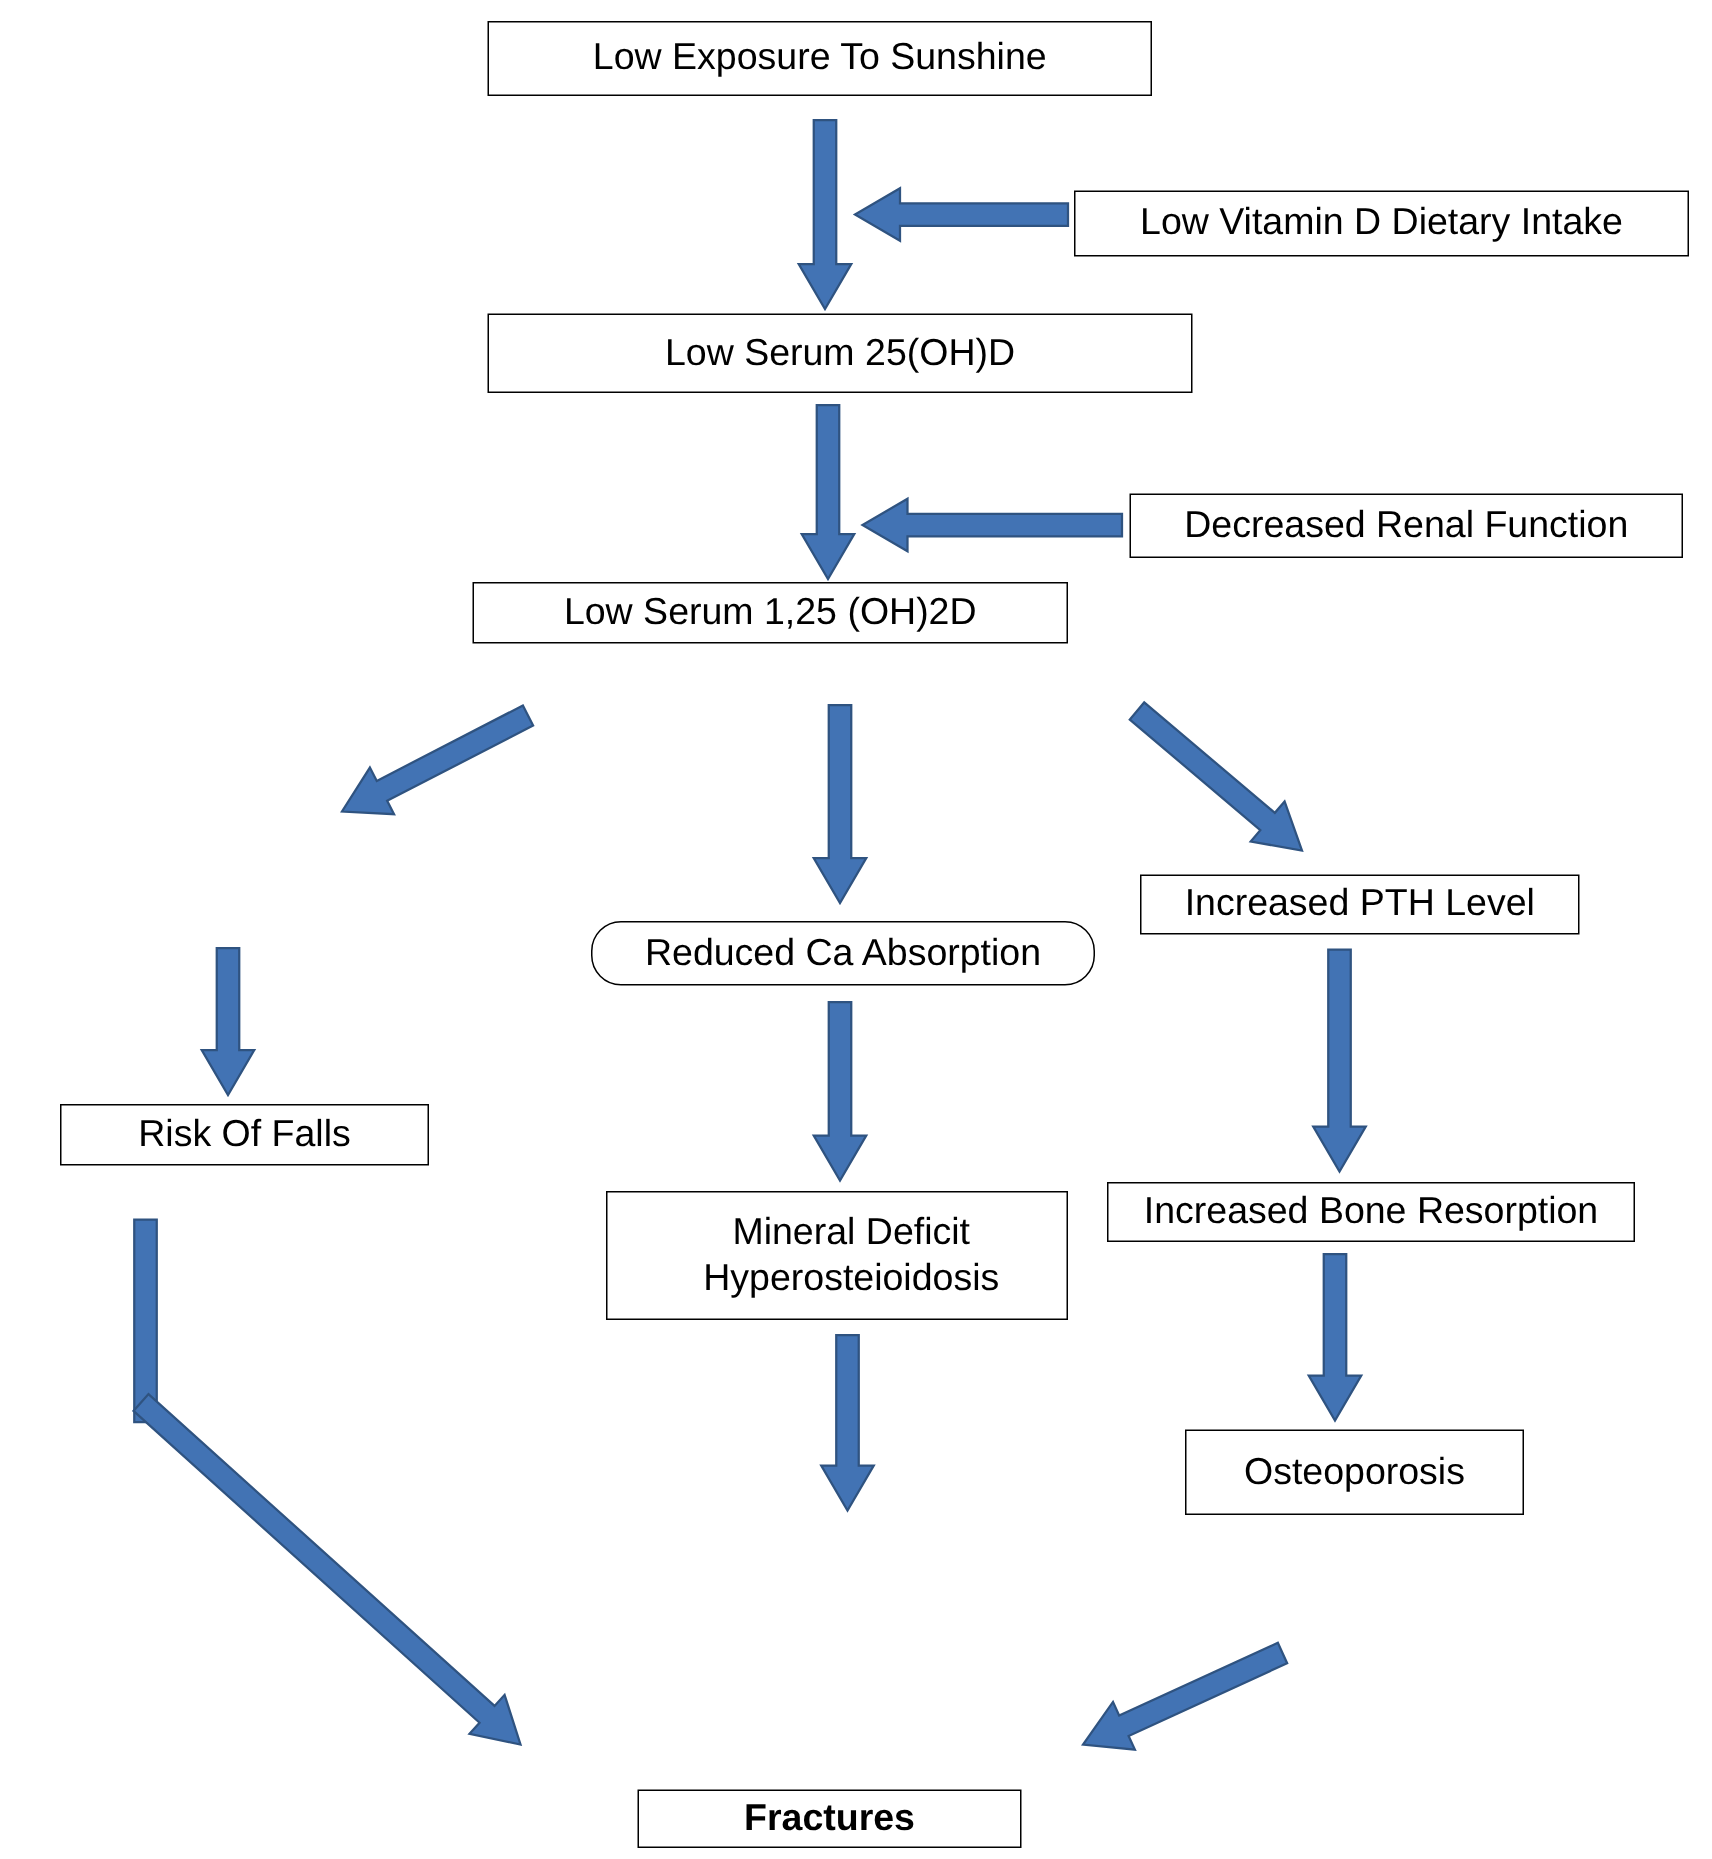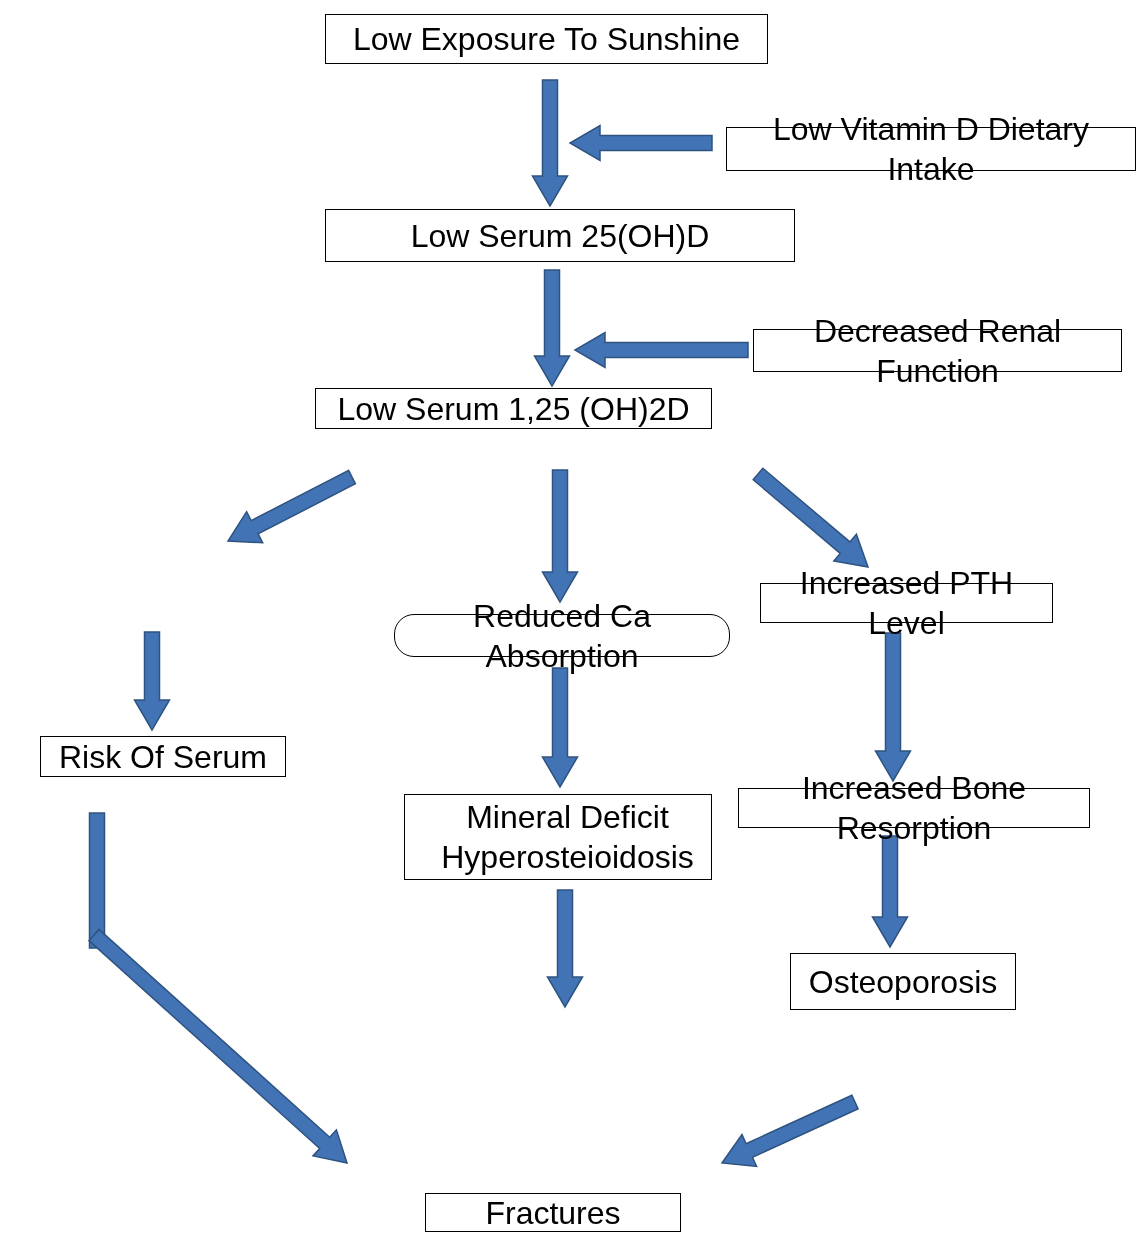--- a/index.html
+++ b/index.html
@@ -20,29 +20,29 @@
   }
   .node{
     position:absolute;
     box-sizing:border-box;
     border:1px solid #000;
     background:#fff;
     display:flex;
     align-items:center;
     justify-content:center;
     text-align:center;
-    font-size:32px;
+    font-size:25px;
     line-height:1.25;
     padding:2px 6px;
   }
-  .node.bold{font-weight:normal;}
+  .node.bold{font-weight:bold;}
   .node .two-line{display:flex;flex-direction:column;}
   
   #n-sunshine{left:325px;top:14px;width:443px;height:50px;}
-  #n-dietary{left:716px;top:127px;width:410px;height:44px;margin-left:10px;}
+  #n-dietary{left:716px;top:127px;width:410px;height:44px;}
   #n-serum25{left:325px;top:209px;width:470px;height:53px;}
   #n-renal{left:753px;top:329px;width:369px;height:43px;}
   #n-serum125{left:315px;top:388px;width:397px;height:41px;}
   #n-muscular{left:8px;top:583px;width:294px;height:40px;}
   #n-falls{left:40px;top:736px;width:246px;height:41px;}
   #n-reduced{left:394px;top:614px;width:336px;height:43px;border-radius:20px;}
   #n-mineral{left:404px;top:794px;width:308px;height:86px;padding-left:25px;}
   #n-osteomalacia{left:394px;top:1013px;width:336px;height:40px;}
   #n-pth{left:760px;top:583px;width:293px;height:40px;}
   #n-resorption{left:738px;top:788px;width:352px;height:40px;}
@@ -87,21 +87,21 @@
   <div class="node" id="n-renal">
     <span>Decreased Renal Function</span>
   </div>
 
   <div class="node" id="n-serum125">
     <span>Low Serum 1,25 (OH)2D</span>
   </div>
 
 
   <div class="node" id="n-falls">
-    <span>Risk Of Serum</span>
+    <span>Risk Of Falls</span>
   </div>
 
   <div class="node" id="n-reduced">
     <span>Reduced Ca Absorption</span>
   </div>
 
   <div class="node" id="n-mineral">
     <span class="two-line">
       <span>Mineral Deficit</span>
       <span>Hyperosteioidosis</span>

